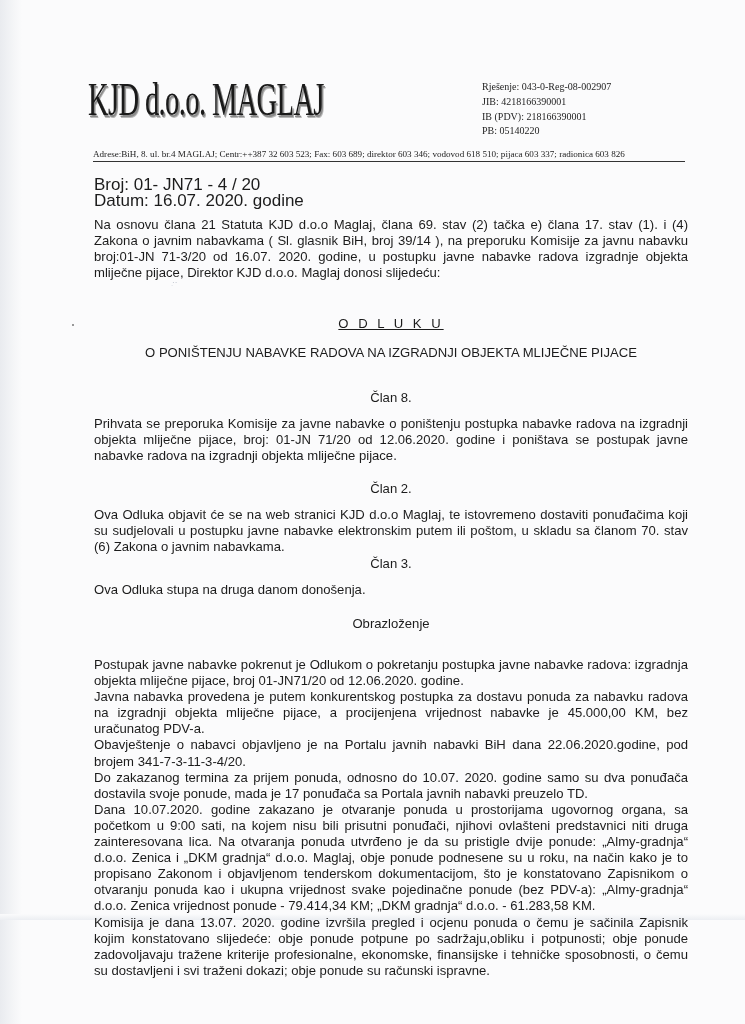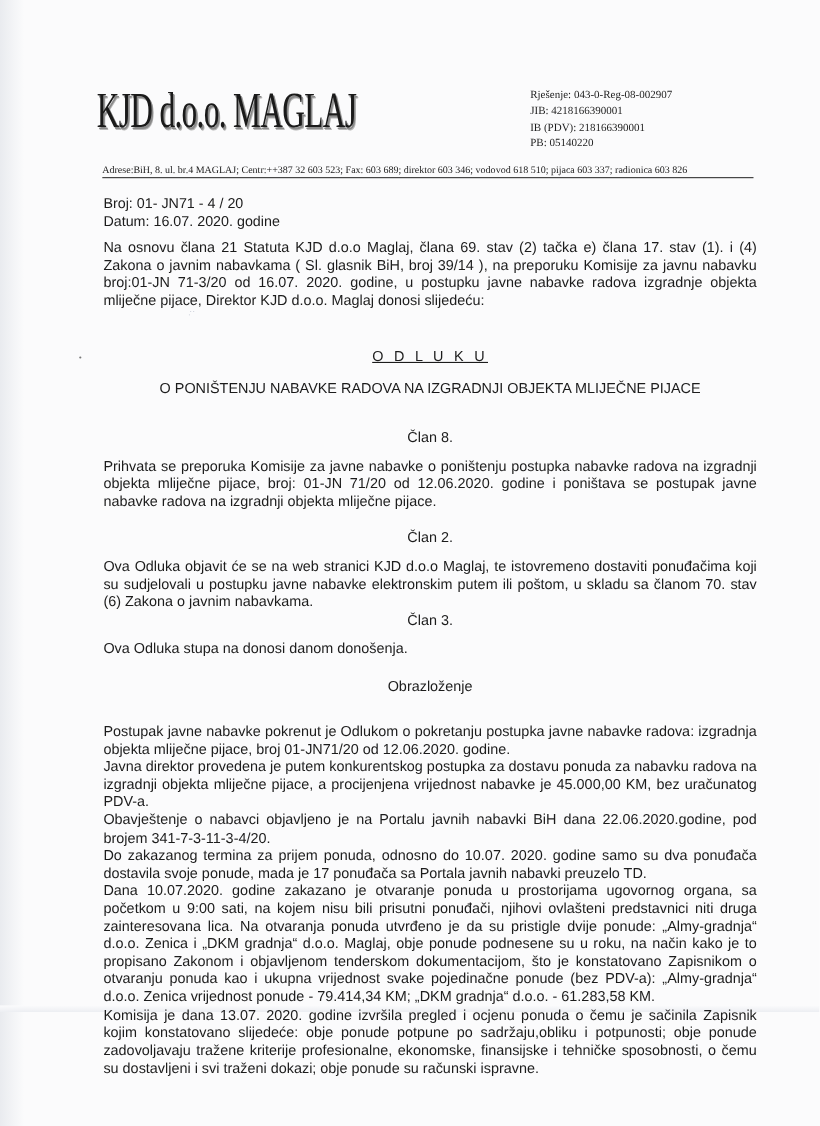--- a/index.html
+++ b/index.html
@@ -67,21 +67,21 @@
       border-bottom: 1.5px solid #333;
     }
     
     .sans {
       font-family: "Liberation Sans", sans-serif;
       color: #1c1c1c;
     }
     .meta {
       position: absolute;
       left: 94px; top: 177px;
-      font-size: 13px;
+      font-size: 17px;
       line-height: 16px;
     }
     .para {
       position: absolute;
       left: 94px;
       width: 594px;
       font-size: 13.1px;
       line-height: 16.1px;
       text-align: justify;
       margin-top: 10px;
@@ -143,25 +143,25 @@
   <div class="center sans title-spaced" style="top:316px;text-decoration:underline;">O D L U K U</div>
   <div class="center sans" style="top:345px;">O PONIŠTENJU NABAVKE RADOVA NA IZGRADNJI OBJEKTA MLIJEČNE PIJACE</div>
 
   <div class="center sans" style="top:390px;">Član 8.</div>
   <div class="para sans" style="top:406px;">Prihvata se preporuka Komisije za javne nabavke o poništenju postupka nabavke radova na izgradnji objekta mliječne pijace, broj: 01-JN 71/20 od 12.06.2020. godine i poništava se postupak javne nabavke radova na izgradnji objekta mliječne pijace.</div>
 
   <div class="center sans" style="top:481px;">Član 2.</div>
   <div class="para sans" style="top:497px;">Ova Odluka objavit će se na web stranici KJD d.o.o Maglaj, te istovremeno dostaviti ponuđačima koji su sudjelovali u postupku javne nabavke elektronskim putem ili poštom, u skladu sa članom 70. stav (6) Zakona o javnim nabavkama.</div>
 
   <div class="center sans" style="top:556px;">Član 3.</div>
-  <div class="para sans" style="top:572px;">Ova Odluka stupa na donosi danom donošenja.</div>
+  <div class="para sans" style="top:572px;">Ova Odluka stupa na druga danom donošenja.</div>
 
   <div class="center sans" style="top:616px;">Obrazloženje</div>
 
   <div class="para sans" style="top:647px;">
     <div>Postupak javne nabavke pokrenut je Odlukom o pokretanju postupka javne nabavke radova: izgradnja objekta mliječne pijace, broj 01-JN71/20 od 12.06.2020. godine.</div>
-    <div>Javna direktor provedena je putem konkurentskog postupka za dostavu ponuda za nabavku radova na izgradnji objekta mliječne pijace, a procijenjena vrijednost nabavke je 45.000,00 KM, bez uračunatog PDV-a.</div>
+    <div>Javna nabavka provedena je putem konkurentskog postupka za dostavu ponuda za nabavku radova na izgradnji objekta mliječne pijace, a procijenjena vrijednost nabavke je 45.000,00 KM, bez uračunatog PDV-a.</div>
     <div>Obavještenje o nabavci objavljeno je na Portalu javnih nabavki BiH dana 22.06.2020.godine, pod brojem 341-7-3-11-3-4/20.</div>
     <div>Do zakazanog termina za prijem ponuda, odnosno do 10.07. 2020. godine samo su dva ponuđača dostavila svoje ponude, mada je 17 ponuđača sa Portala javnih nabavki preuzelo TD.</div>
     <div>Dana 10.07.2020. godine zakazano je otvaranje ponuda u prostorijama ugovornog organa, sa početkom u 9:00 sati, na kojem nisu bili prisutni ponuđači, njihovi ovlašteni predstavnici niti druga zainteresovana lica. Na otvaranja ponuda utvrđeno je da su pristigle dvije ponude: „Almy-gradnja“ d.o.o. Zenica i „DKM gradnja“ d.o.o. Maglaj, obje ponude podnesene su u roku, na način kako je to propisano Zakonom i objavljenom tenderskom dokumentacijom, što je  konstatovano Zapisnikom o otvaranju ponuda kao i ukupna vrijednost svake pojedinačne ponude (bez PDV-a): „Almy-gradnja“ d.o.o. Zenica vrijednost ponude - 79.414,34 KM; „DKM gradnja“ d.o.o. - 61.283,58 KM.</div>
     <div>Komisija je dana 13.07. 2020. godine izvršila pregled i ocjenu ponuda o čemu je sačinila Zapisnik kojim konstatovano slijedeće: obje ponude  potpune po sadržaju,obliku i potpunosti; obje ponude zadovoljavaju tražene kriterije profesionalne, ekonomske, finansijske  i tehničke sposobnosti, o čemu su dostavljeni i svi traženi dokazi; obje ponude su računski ispravne.</div>
   </div>
 </div>
 
 </body></html>

